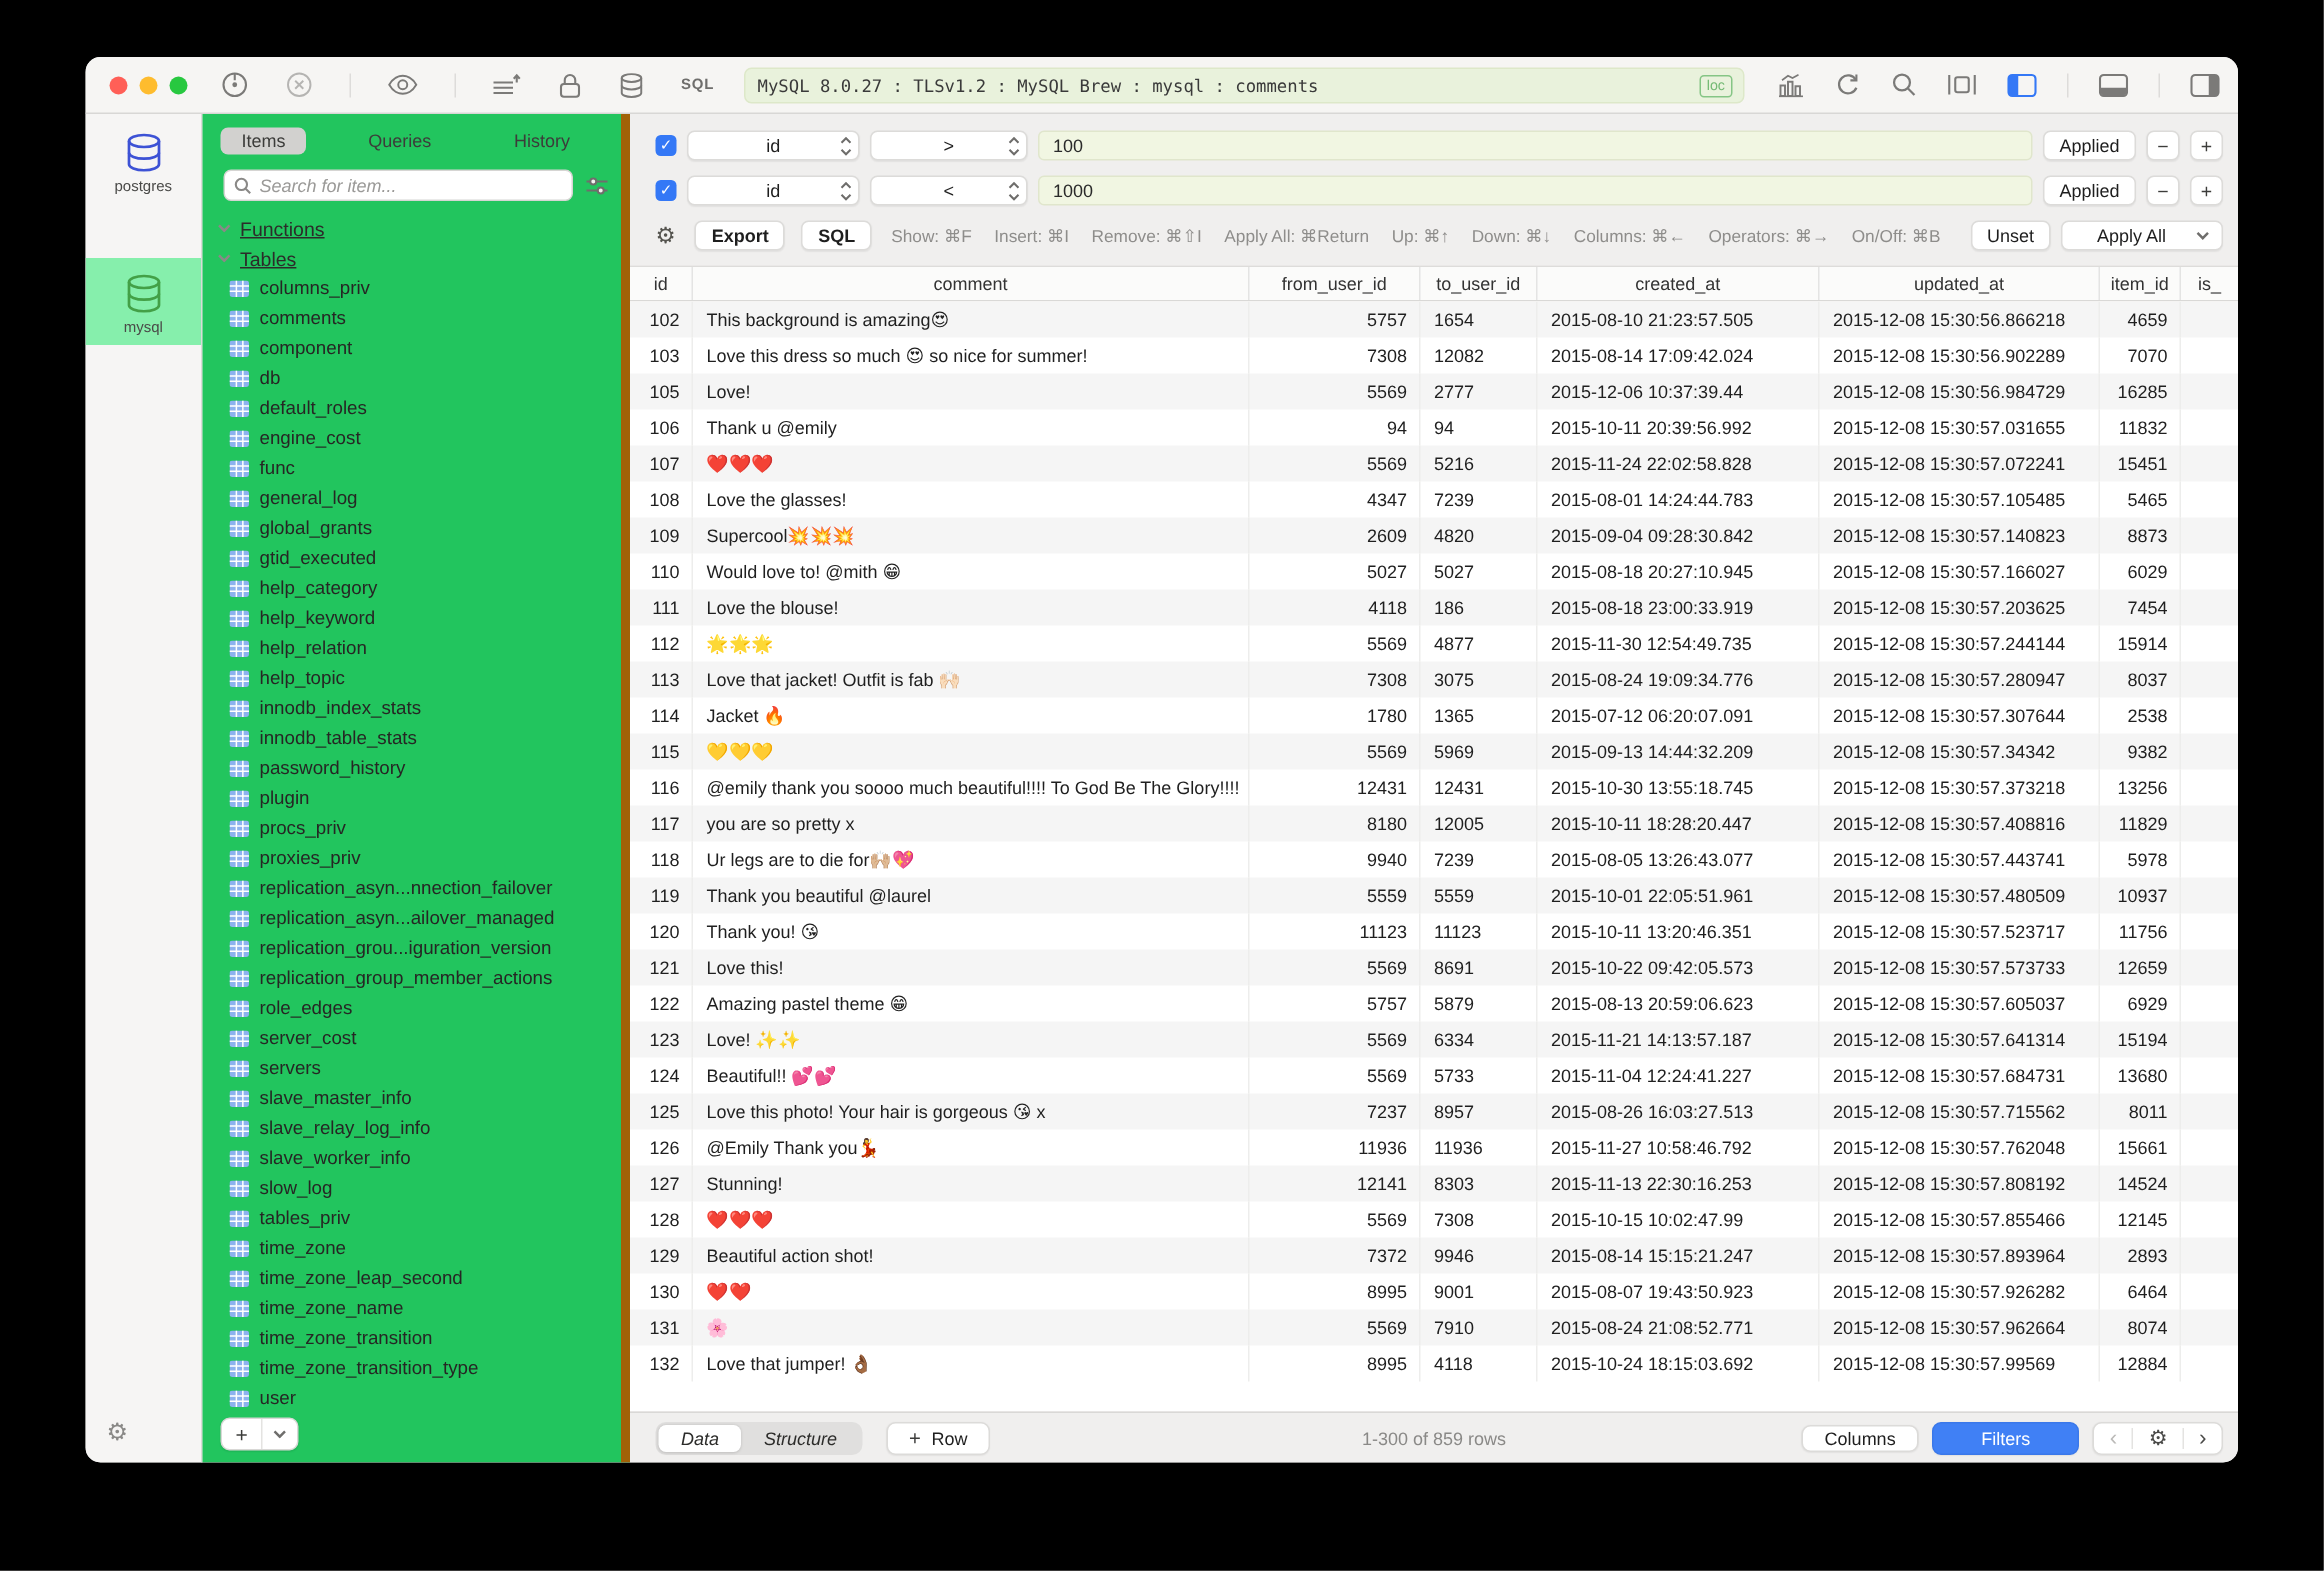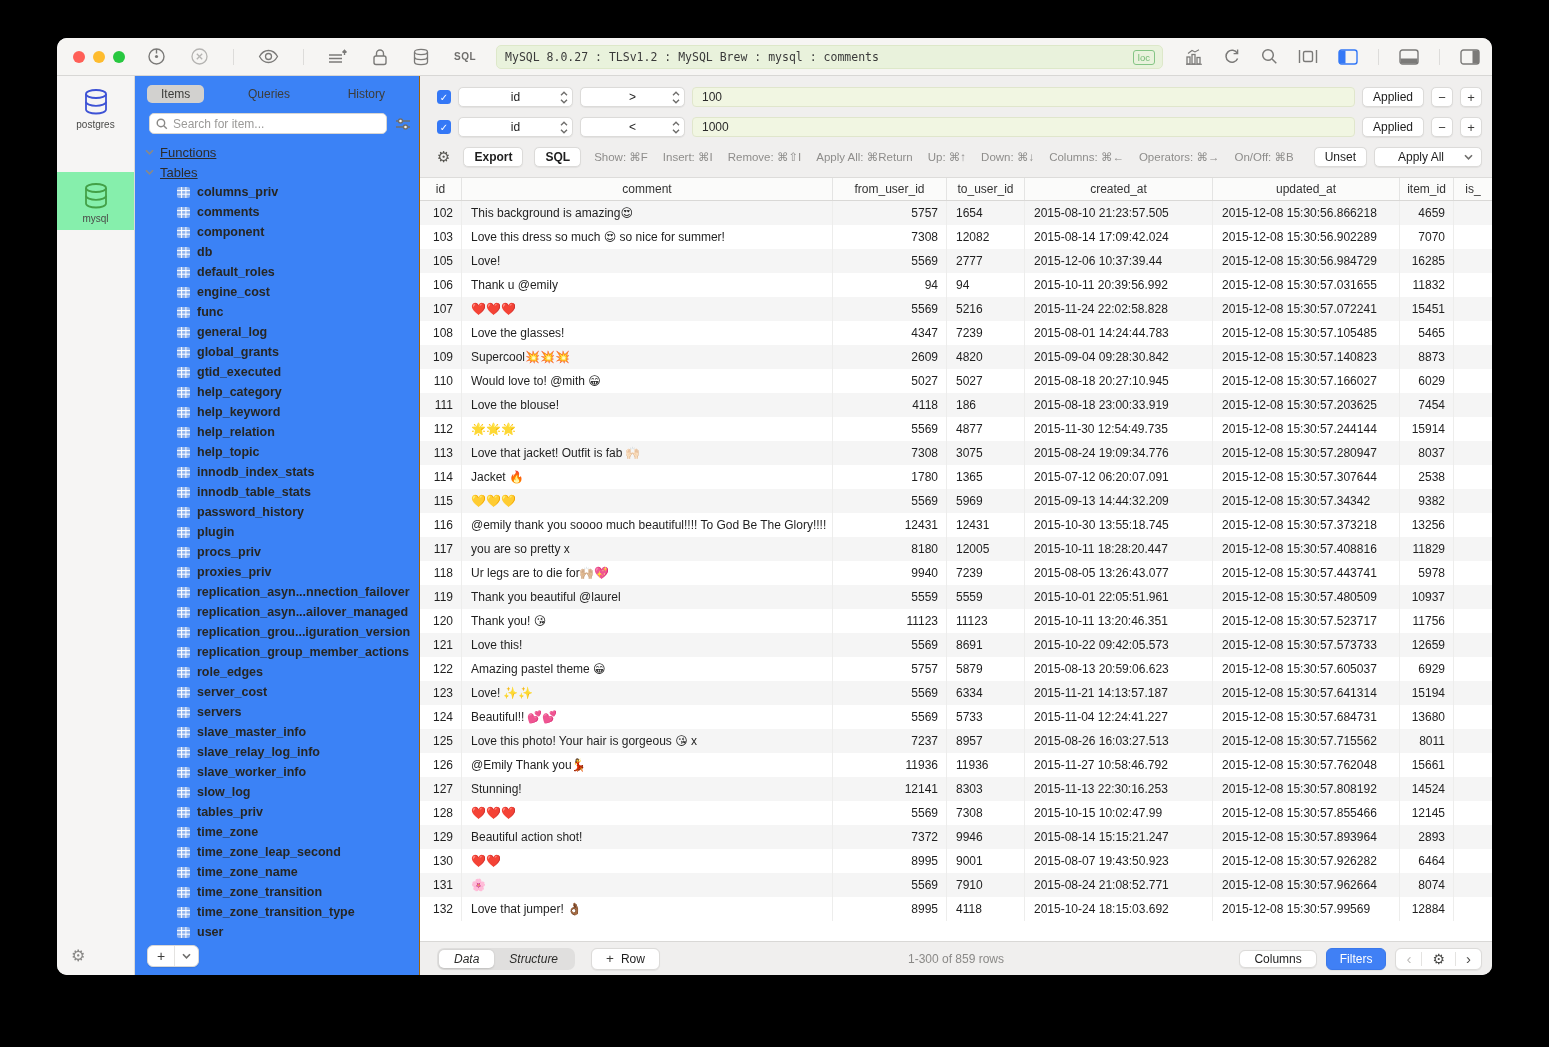--- a/index.html
+++ b/index.html
@@ -24,33 +24,33 @@
   
   .content { display:flex; height:899px; }
   .rail { width:78px; background:#f6f5f4; border-right:1px solid #dbdad8; position:relative; }
   .conn { padding:10px 0 6px; display:flex; flex-direction:column; align-items:center; gap:3px; cursor:default; }
   .conn .cname { font-size:10px; color:#4a4a48; }
   .conn.active { background:#86efac; }
   .conn.first { margin-top:2px;align-items:center; }
   .conn + .conn { margin-top:36px; }
   .rail-gear { position:absolute; bottom:10px; left:14px; color:#8a8987; font-size:16px; }
 
-  .sidebar { width:285px; background:#3b82f6; border-right:1px solid #a16207; position:relative; }
+  .sidebar { width:285px; background:#22c55e; border-right:6px solid #a16207; position:relative; }
   .sb-tabs { display:flex; align-items:center; justify-content:space-between; padding:9px 20px 0 12px; }
   .sb-tab { font-size:12px; color:#3c3c3a; padding:2px 14px; border-radius:5px; }
   .sb-tab.active { background:#d2d1cf; }
   .sb-search-row { display:flex; align-items:center; gap:8px; padding:10px 8px 0 14px; }
-  .sb-search { flex:1; height:21px; background:#fff; border:1px solid #d6d5d3; border-radius:5px; display:flex; align-items:center; padding:0 6px; gap:5px; }
+  .sb-search { flex:1; height:21px; background:#fff; border:1px solid #d6d5d3; border-radius:5px; display:flex; align-items:center; padding:0 6px; gap:5px;font-style:italic; }
   .sb-search .ph { font-size:12px; color:#9b9a98; }
   .sliders-icon { color:#6f6e6c; }
   .tree { margin-top:8px; }
   .tree-section { display:flex; align-items:center; gap:6px; height:20px; padding-left:10px; font-size:13px; color:#2c2c2a;text-decoration:underline; }
   .chev { color:#8a8987; }
   .table-list { }
-  .t-item { display:flex; align-items:center; gap:7px; height:20px; padding-left:42px; font-size:12.5px; color:#262624; white-space:nowrap;font-weight:bold; }
+  .t-item { display:flex; align-items:center; gap:7px; height:20px; padding-left:18px; font-size:12.5px; color:#262624; white-space:nowrap; }
   .sb-add { position:absolute; bottom:8px; left:12px; height:22px; background:#fff; border:1px solid #d9d8d6; border-radius:6px; display:flex; align-items:center; box-shadow:0 .5px 1px rgba(0,0,0,.08); }
   .sb-add .plus { padding:0 9px; font-size:14px; color:#3c3c3a; border-right:1px solid #e4e3e1; line-height:20px;}
   .sb-add .dd { padding:0 7px; color:#6f6e6c; }
 
   
   .main { flex:1; display:flex; flex-direction:column; min-width:0; }
   .filters { height:101px; padding:11px 10px 0 17px; background:#f0efee; }
   .f-row { display:flex; align-items:center; height:20px; margin-bottom:10px; }
   .cbx { width:14px; height:14px; background:#3478f6; border-radius:3.5px; color:#fff; font-size:10px; display:flex; align-items:center; justify-content:center; margin-right:7px; }
   .sel { height:20px; background:#fff; border:1px solid #dcdbd9; border-radius:5px; box-shadow:0 .5px 1px rgba(0,0,0,.06); display:flex; align-items:center; justify-content:center; position:relative; font-size:12px; color:#1e1e1e; margin-right:7px; }
@@ -84,21 +84,21 @@
   
   .bottombar { height:34px; background:#f0efee; border-top:1px solid #d9d8d6; display:flex; align-items:center; padding:0 10px 0 17px; position:relative; }
   .seg { background:#e0dfde; border-radius:7px; padding:2px; display:flex; margin-right:16px; }
   .seg .s-tab { font-size:12px; color:#2c2c2a; padding:2px 15px; border-radius:5px;font-style:italic; }
   .seg .s-tab.active { background:#fff; box-shadow:0 .5px 2px rgba(0,0,0,.15); }
   .btn.addrow { height:22px; border-radius:6px; padding:0 14px; gap:7px; }
   .addrow .plus { font-size:13.5px; color:#3c3c3a; }
   .rowcount { position:absolute; left:0; right:0; text-align:center; font-size:12px; color:#8a8987; pointer-events:none; }
   .bb-right { margin-left:auto; display:flex; align-items:center; gap:9px; }
   .btn.cols { height:18px; border-radius:6px; padding:0 14px; }
-  .btn.filters-btn { height:22px; border-radius:6px; padding:0 13px; background:#4080f5; border-color:#3a78ea; color:#fff; font-weight:500; }
+  .btn.filters-btn { height:22px; border-radius:6px; padding:0 32px; background:#4080f5; border-color:#3a78ea; color:#fff; font-weight:500; }
   .pager { height:22px; background:#fff; border:1px solid #dcdbd9; border-radius:6px; display:flex; align-items:center; box-shadow:0 .5px 1px rgba(0,0,0,.06); }
   .pager > div { padding:0 10px; display:flex; align-items:center; }
   .pager .pdiv { width:1px; height:14px; background:#e4e3e1; padding:0; }
   .pager .chev-l { color:#bbbab8; font-size:15px; }
   .pager .chev-r { color:#4a4a48; font-size:15px; }
   .pager .gear { color:#4a4a48; font-size:14px; }
   svg { display:block; }
 </style>
 </head>
 <body>

